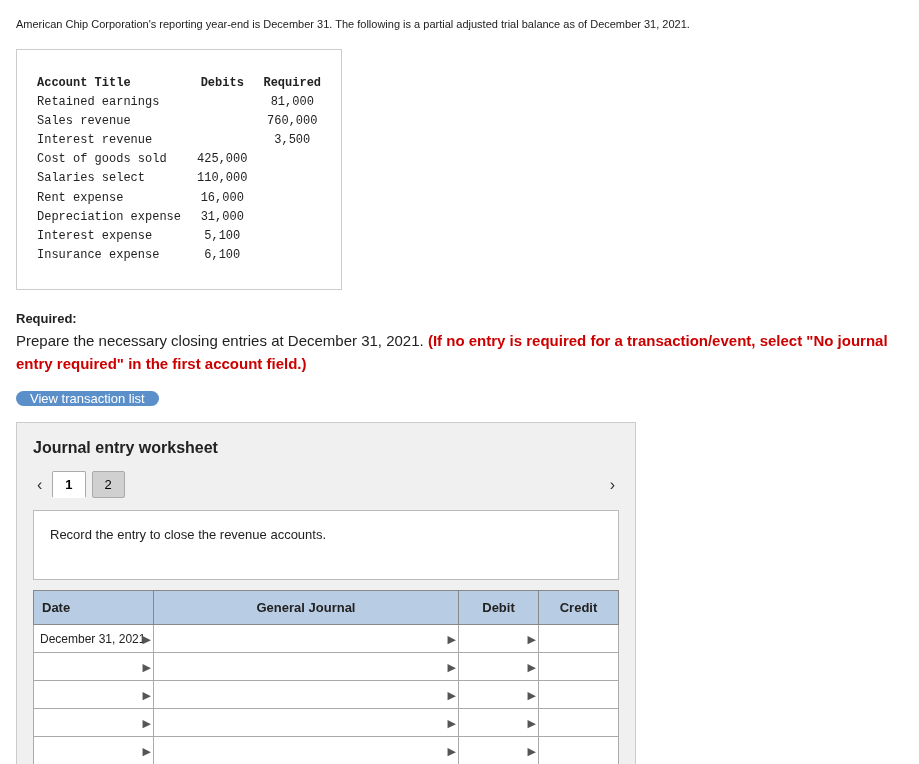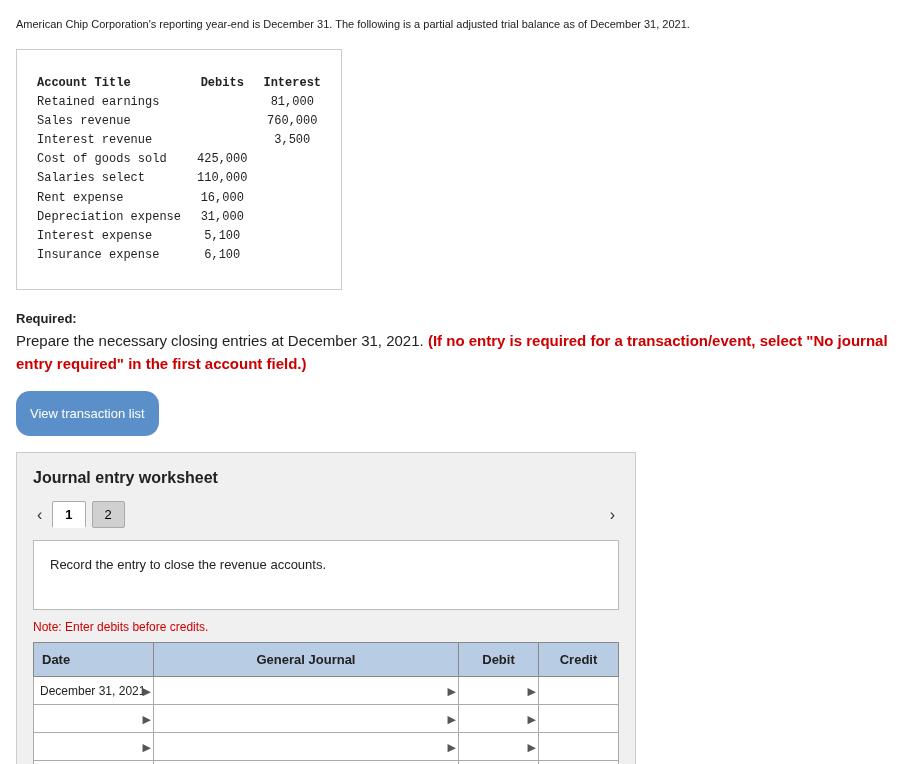--- a/index.html
+++ b/index.html
@@ -58,21 +58,21 @@
 
     .required-text .highlight {
       color: #c00;
       font-weight: bold;
     }
 
     .view-transaction-btn {
       background: #5b8fc9;
       color: #fff;
       border: none;
-      padding: 15px 14px;
+      padding: 0 14px;
       font-size: 13px;
       cursor: pointer;
       border-radius: 14px;
       margin-bottom: 16px;
     }
 
     .worksheet-container {
       border: 1px solid #ccc;
       background: #f0f0f0;
       padding: 16px;
@@ -198,21 +198,21 @@
 
 <p class="intro-text">American Chip Corporation's reporting year-end is December 31. The following is a partial adjusted trial balance as of December 31, 2021.</p>
 
 
 <div class="trial-balance">
   <table>
     <thead>
       <tr>
         <td><strong>Account Title</strong></td>
         <td class="num"><strong>Debits</strong></td>
-        <td class="num"><strong>Interest</strong></td>
+        <td class="num"><strong>Required</strong></td>
       </tr>
     </thead>
     <tbody id="tb-body">
         <tr>
       <td>Retained earnings</td>
       <td class="num"></td>
       <td class="num">81,000</td>
     </tr>
         <tr>
       <td>Sales revenue</td>
@@ -278,21 +278,20 @@
     <button class="tab-arrow">‹</button>
     <button class="tab-btn active">1</button>
     <button class="tab-btn">2</button>
     <button class="tab-arrow" style="margin-left:auto;">›</button>
   </div>
 
   <div class="instruction-box">
     <span>Record the entry to close the revenue accounts.</span>
   </div>
 
-  <p class="note-text">Note: Enter debits before credits.</p>
 
   <table class="journal-table">
     <thead>
       <tr>
         <th class="col-date left">Date</th>
         <th class="col-gj">General Journal</th>
         <th class="col-debit">Debit</th>
         <th class="col-credit">Credit</th>
       </tr>
     </thead>

